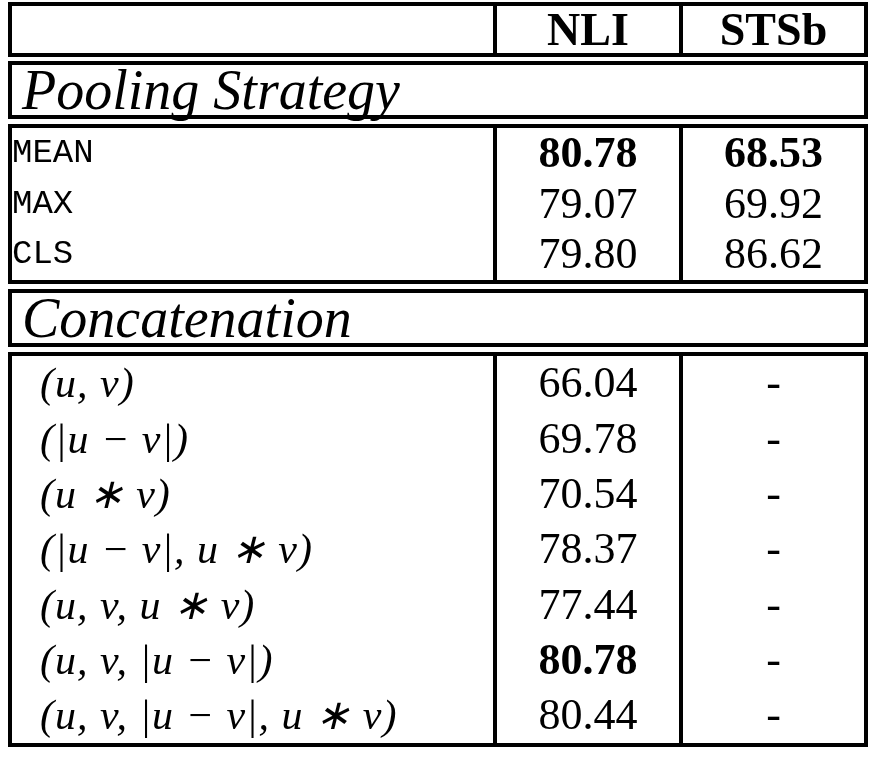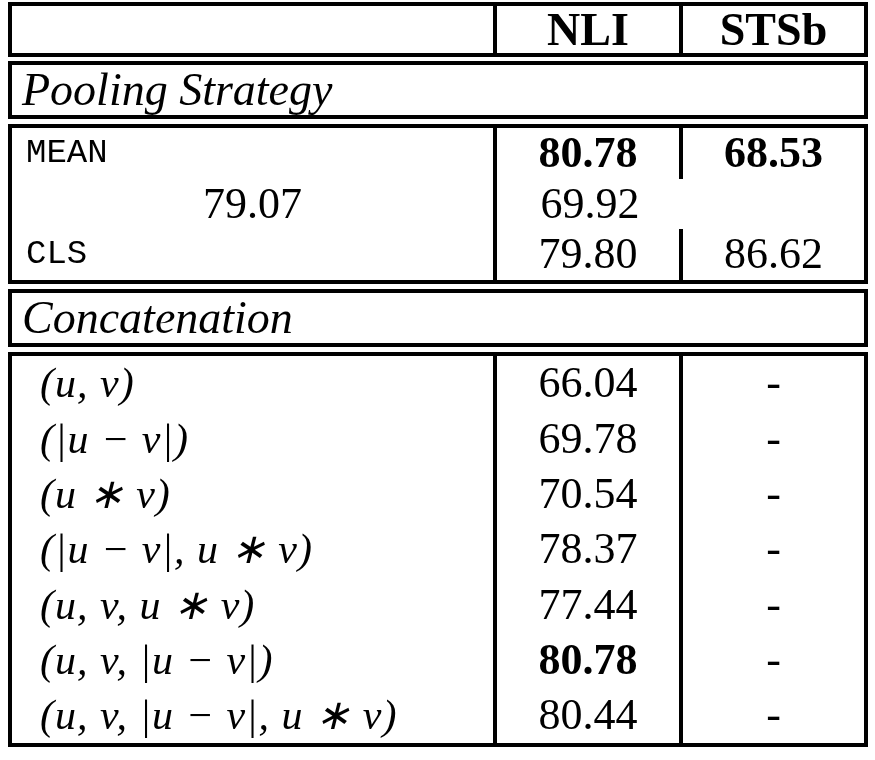--- a/index.html
+++ b/index.html
@@ -47,33 +47,32 @@
   .hdr-row { height: 47px; }
   .hdr-val {
     font-weight: 700;
     font-size: 46px;
     line-height: 1;
   }
 
   .sec-title-box { height: 50px; display: flex; align-items: center; }
   .sec-title {
     font-style: italic;
-    font-size: 46px;
+    font-size: 56px;
     line-height: 1;
     padding-left: 10px;
   }
 
   .pool-row { height: 50.6px; }
   .cat-row  { height: 55.3px; }
 
   .mono-label {
     font-family: "Liberation Mono", "DejaVu Sans Mono", monospace;
     font-size: 34px;
     line-height: 1;
-    padding-left: 14px;
   }
   .math-label {
     font-style: italic;
     font-size: 42px;
     line-height: 1;
     padding-left: 28px;
     letter-spacing: 1px;
   }
   .val {
     font-size: 44px;
@@ -114,20 +113,23 @@
           <span class="mono-label">MEAN</span>
         </div>
       <div class="cell cdiv center">
           <span class="val" style="font-weight: 700;">80.78</span>
         </div>
       <div class="cell center">
           <span class="val" style="font-weight: 700;">68.53</span>
         </div>
     </div>
     <div class="grid-row pool-row">
+      <div class="cell cdiv">
+          <span class="mono-label">MAX</span>
+        </div>
       <div class="cell cdiv center">
           <span class="val">79.07</span>
         </div>
       <div class="cell center">
           <span class="val">69.92</span>
         </div>
     </div>
     <div class="grid-row pool-row">
       <div class="cell cdiv">
           <span class="mono-label">CLS</span>

